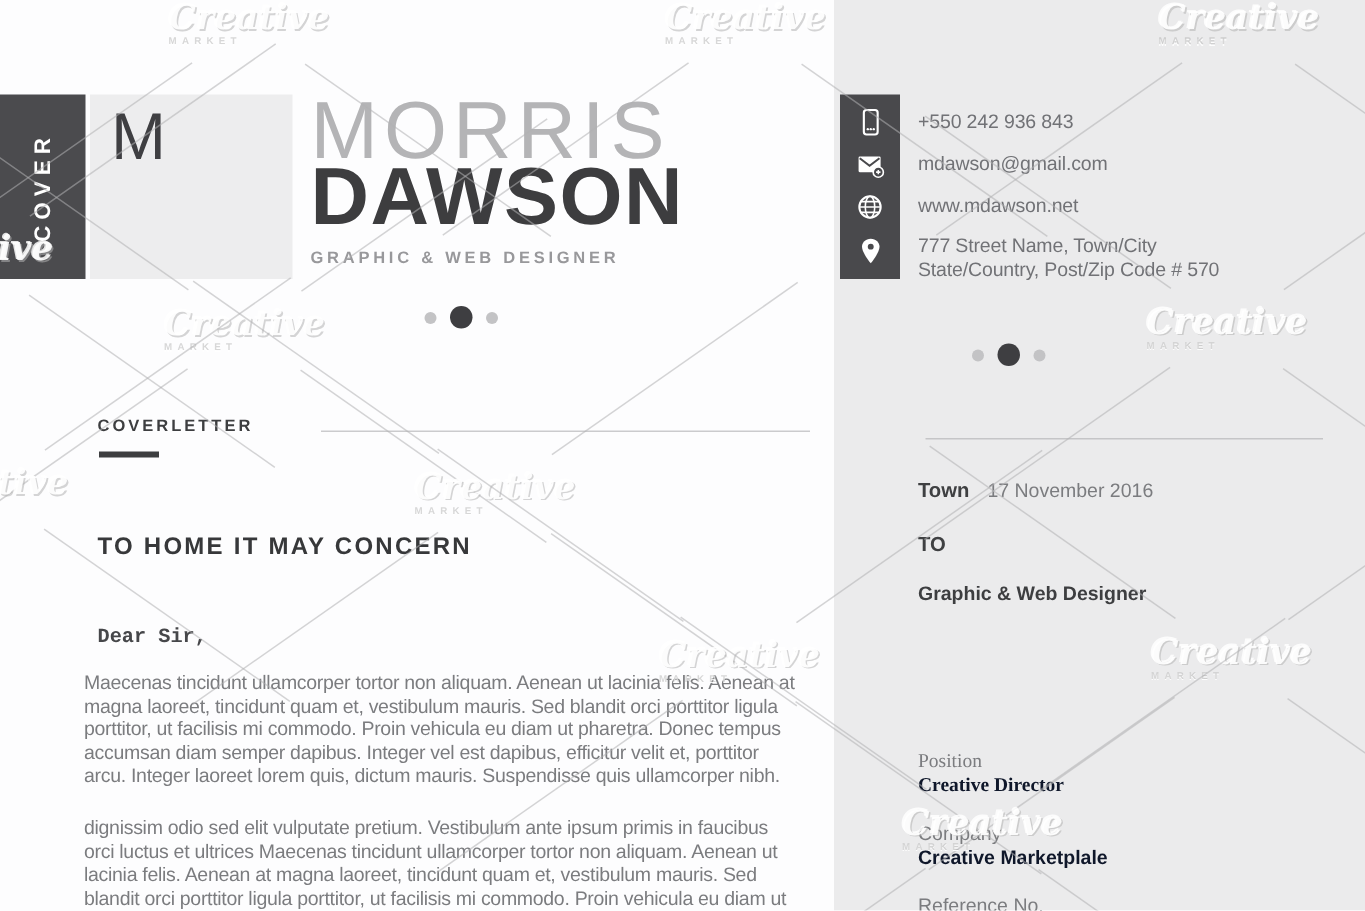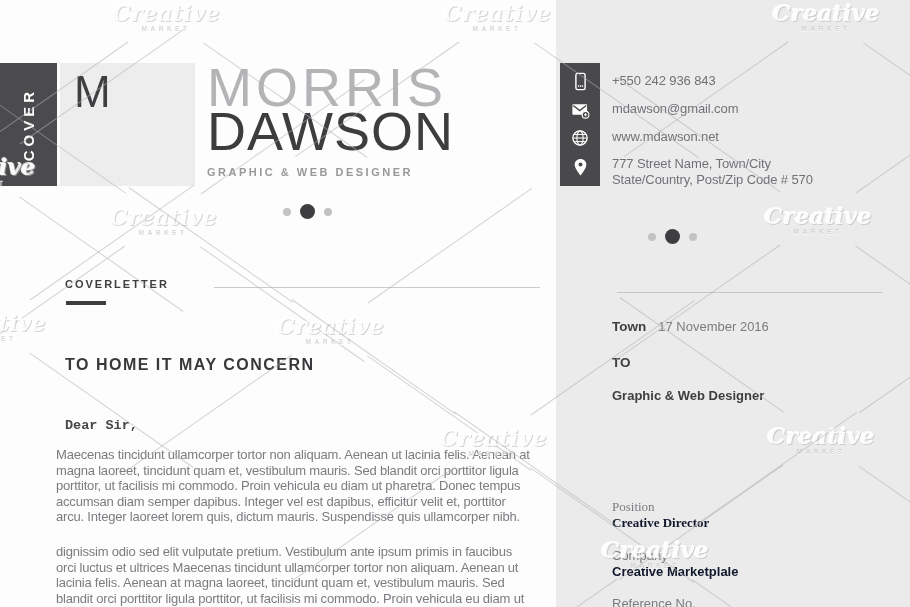--- a/index.html
+++ b/index.html
@@ -17,21 +17,21 @@
   
   .cover-tab{left:0;top:63px;width:57px;height:123px;background:#4b4b4e;
     display:flex;align-items:center;justify-content:center;}
   .cover-tab span{
     writing-mode:vertical-rl;transform:rotate(180deg);
     color:#ffffff;font-size:15px;font-weight:700;letter-spacing:4px;}
   .monogram-box{left:60px;top:63px;width:135px;height:123px;background:#ededee;}
   .monogram-box span{position:absolute;left:14px;top:4px;font-size:44px;font-weight:400;color:#3f3f42;}
 
   .name-first{left:207px;top:60px;font-size:54px;line-height:1;font-weight:400;letter-spacing:4px;color:#b4b4b6;}
-  .name-last{left:207px;top:104px;font-size:54px;line-height:1;font-weight:400;letter-spacing:1px;color:#3d3d3f;}
+  .name-last{left:207px;top:104px;font-size:54px;line-height:1;font-weight:700;letter-spacing:1px;color:#3d3d3f;}
   .name-title{left:207px;top:166px;font-size:11px;font-weight:700;letter-spacing:2.5px;color:#98989b;}
 
   
   .dots{display:flex;align-items:center;gap:9px;}
   .dots-left{left:283px;top:204px;}
   .dots-right{left:648px;top:229px;}
   .dot-sm{width:8px;height:8px;border-radius:50%;background:#c3c3c5;}
   .dot-lg{width:15px;height:15px;border-radius:50%;background:#3e3e41;}
 
   
@@ -67,21 +67,21 @@
   .recipient{top:388px;}
   .recipient .r-title{font-weight:700;color:#3d3e40;}
   .position-block{top:499px;font-family:Liberation Serif, serif;}
   .company-block{top:548px;}
   .reference-block{top:596px;}
   .val-bold{font-weight:700;color:#0f172a;}
 
   
   .watermark-layer{left:0;top:0;width:910px;height:607px;pointer-events:none;z-index:50;}
   .wm-line{position:absolute;width:200px;height:1px;background:#b1b1b3;opacity:.55;transform-origin:0 0;}
-  .wm-logo{position:absolute;transform:translate(-50%,-50%);text-align:center;}
+  .wm-logo{position:absolute;transform:translate(-50%,-50%);}
   .wm-script{font-family:"DejaVu Serif", serif;font-style:italic;font-weight:700;font-size:23px;line-height:1;
     color:rgba(255,255,255,.92);
     text-shadow:1px 1px 0 rgba(178,178,178,.55), -1px -1px 0 rgba(255,255,255,.85);}
   .wm-caption{font-size:6.5px;letter-spacing:3.5px;font-weight:700;margin-top:1px;
     color:rgba(168,168,168,.45);text-shadow:0 1px 0 rgba(255,255,255,.9);}
 </style>
 </head>
 <body>
 
 <div class="abs page-right"></div>

